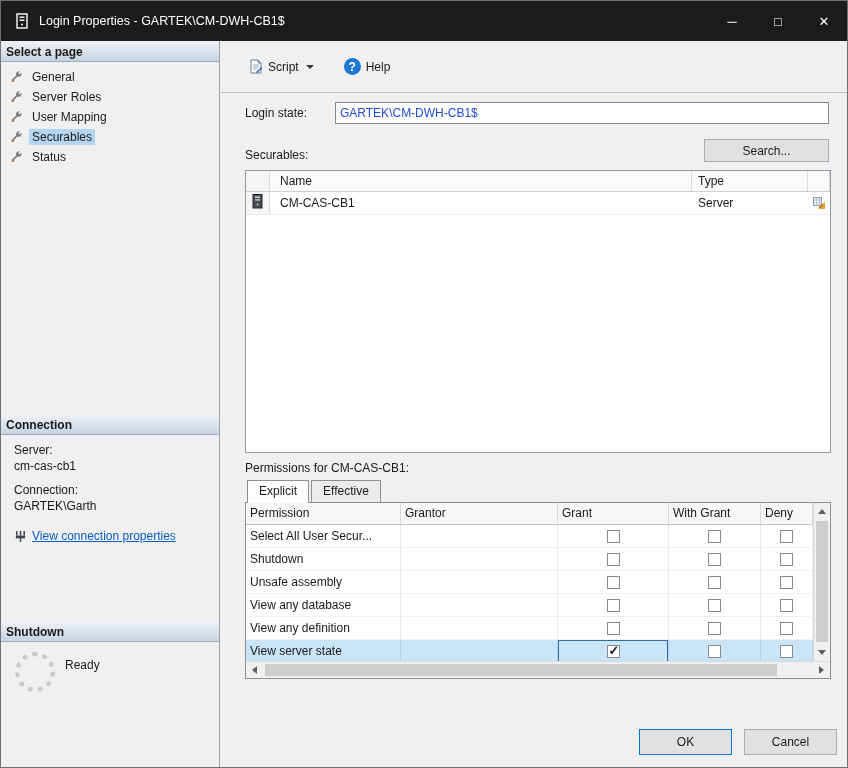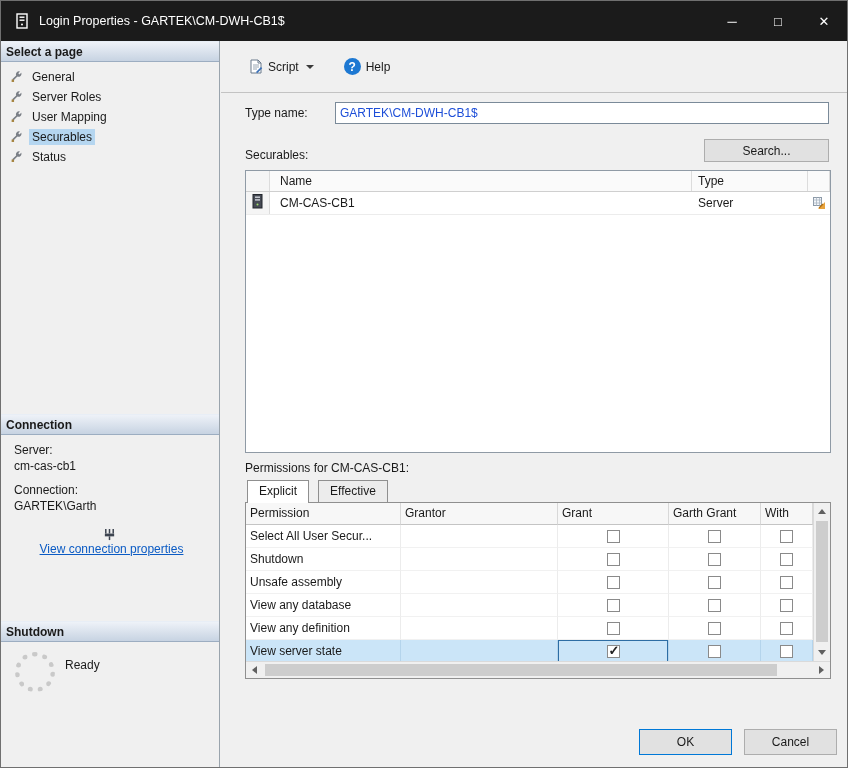--- a/index.html
+++ b/index.html
@@ -39,21 +39,21 @@
   }
   .page-list { padding-top: 5px; }
   .page-item { height: 20px; display: flex; align-items: center; padding-left: 9px; cursor: default; }
   .page-item .icon { width: 15px; display: flex; margin-right: 4px; }
   .page-item .label { padding: 1px 3px; }
   .page-item.selected .label { background: #b5d6f0; }
   .sec-connection { position: absolute; top: 373px; left: 0; right: 0; }
   .sec-progress   { position: absolute; top: 580px; left: 0; right: 0; }
   .conn-body { padding: 7px 10px 0 13px; line-height: 16px; }
   .conn-gap { height: 8px; }
-  .link-row { display: flex; align-items: center; margin-top: 14px; flex-direction: column; }
+  .link-row { display: flex; align-items: center; margin-top: 14px; }
   .link-row .icon { margin-right: 5px; display: flex; }
   a.conn-link { color: #0b5bc4; text-decoration: underline; cursor: pointer; }
   .progress-body { padding: 10px 10px 0 14px; display: flex; align-items: flex-start; }
   .spinner {
     width: 40px; height: 40px; border-radius: 50%;
     border: 5px dotted #c9c9c9; margin-right: 10px;
   }
   .ready-text { margin-top: 6px; }
 
   
@@ -97,21 +97,21 @@
   .s-name { flex: 1; padding-left: 10px; }
   .s-type { width: 116px; padding-left: 6px; }
   .s-icon { width: 22px; display: flex; align-items: center; justify-content: center; }
 
   .perm-label { margin-top: 8px; }
 
   
   .tabs { display: flex; margin-top: 5px; position: relative; z-index: 2; padding-left: 2px; }
   .tab {
     height: 22px; line-height: 20px; padding: 0 11px; background: #ececec;
-    border: 1px solid #8f8f8f; border-bottom: none; margin-right: 9px; cursor: default;
+    border: 1px solid #8f8f8f; border-bottom: none; margin-right: 2px; cursor: default;
   }
   .tab.active { background: #fff; height: 23px; margin-bottom: -1px; }
 
   
   .grid { width: 586px; height: 177px; border: 1px solid #8f8f8f; background: #fff; display: flex; flex-direction: column; position: relative; z-index: 1; }
   .grid-main { flex: 1; display: flex; overflow: hidden; }
   .grid-content { width: 567px; display: flex; flex-direction: column; }
   .ghead { display: flex; height: 22px; }
   .ghead > div {
     background: #f7f7f7; border-right: 1px solid #d8d8d8; border-bottom: 1px solid #c4c4c4;
@@ -266,21 +266,21 @@
     <div class="tb-gap"></div>
     <div class="tb-btn">
       <span class="help-circle">?</span>
       <span>Help</span>
     </div>
   </div>
 
   <div class="main-body">
 
     <div class="login-row">
-      <label>Type name:</label>
+      <label>Login state:</label>
       <input class="text-input" type="text" readonly="" value="GARTEK\CM-DWH-CB1$" style="">
     </div>
 
     <div class="securables-row">
       <span>Securables:</span>
       <button class="btn search-btn">Search...</button>
     </div>
 
     <div class="sec-table">
       <div class="st-head">
@@ -320,22 +320,22 @@
       <div class="tab">Effective</div>
     </div>
 
     <div class="grid">
       <div class="grid-main">
         <div class="grid-content">
           <div class="ghead">
             <div class="c-perm">Permission</div>
             <div class="c-grantor">Grantor</div>
             <div class="c-grant">Grant</div>
-            <div class="c-wgrant">Garth Grant</div>
-            <div class="c-deny">With</div>
+            <div class="c-wgrant">With Grant</div>
+            <div class="c-deny">Deny</div>
           </div>
 
           <div class="grow">
             <div class="c-perm">Select All User Secur...</div>
             <div class="c-grantor"></div>
             <div class="c-grant chk">
                 <span class="cb"></span>
               </div>
             <div class="c-wgrant chk">
                 <span class="cb"></span>

